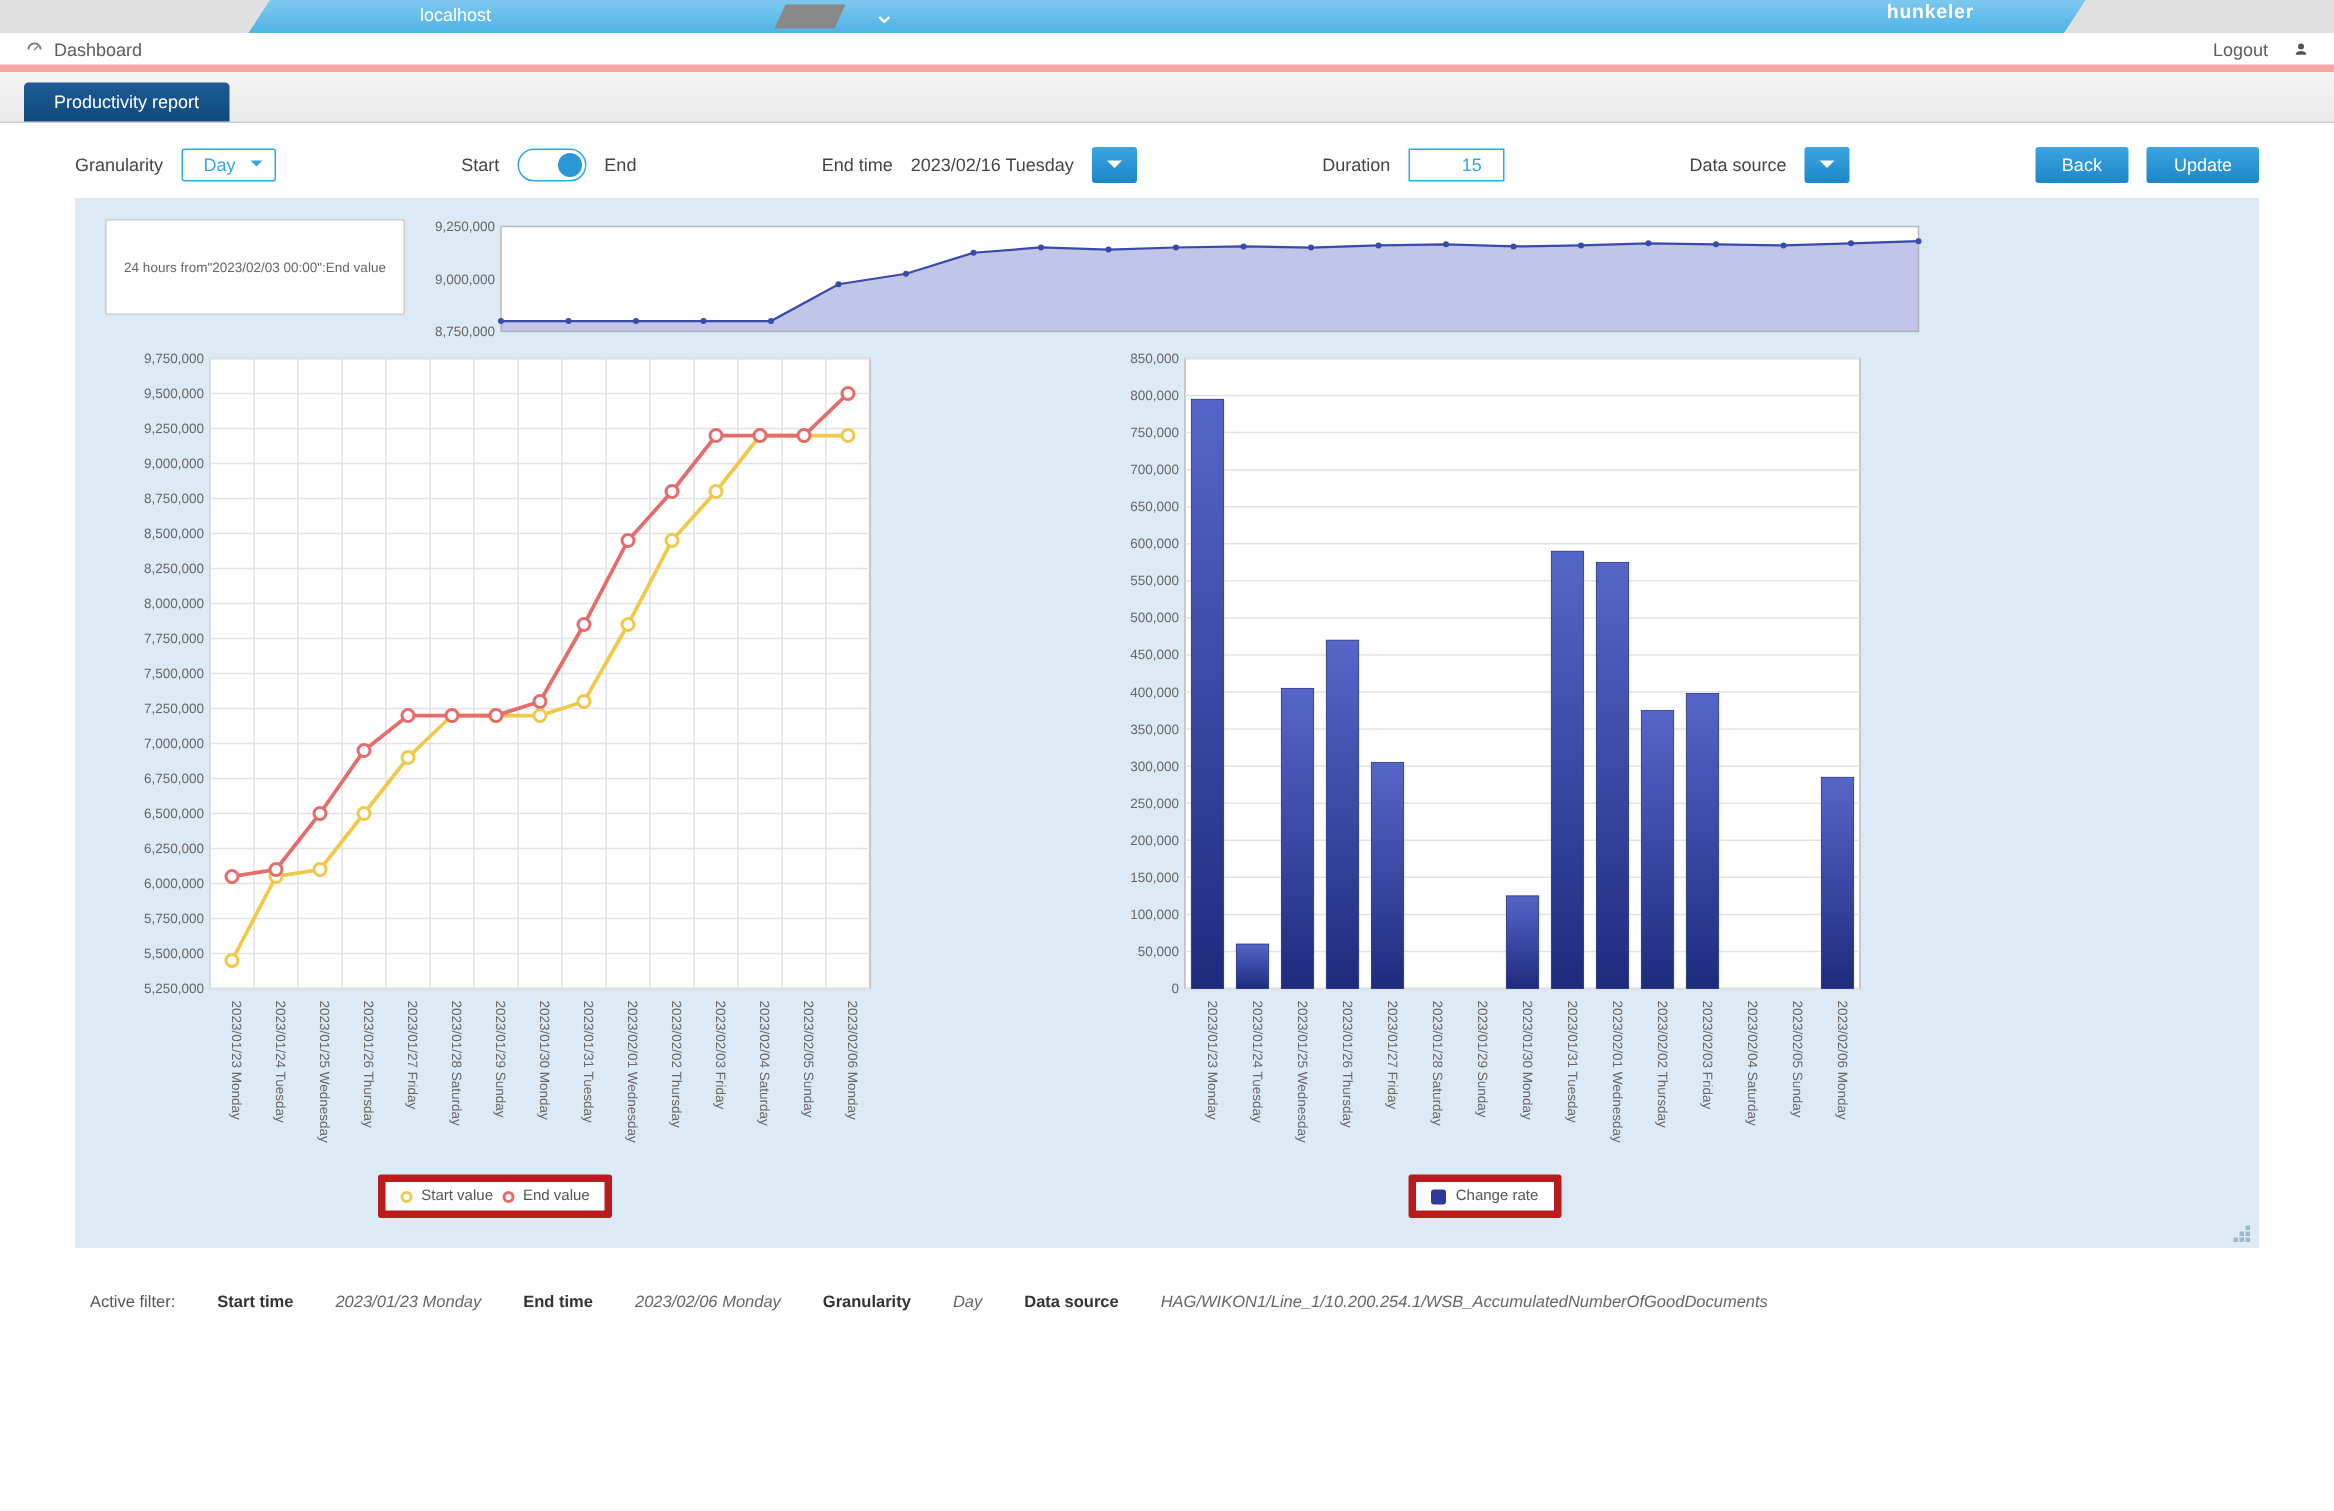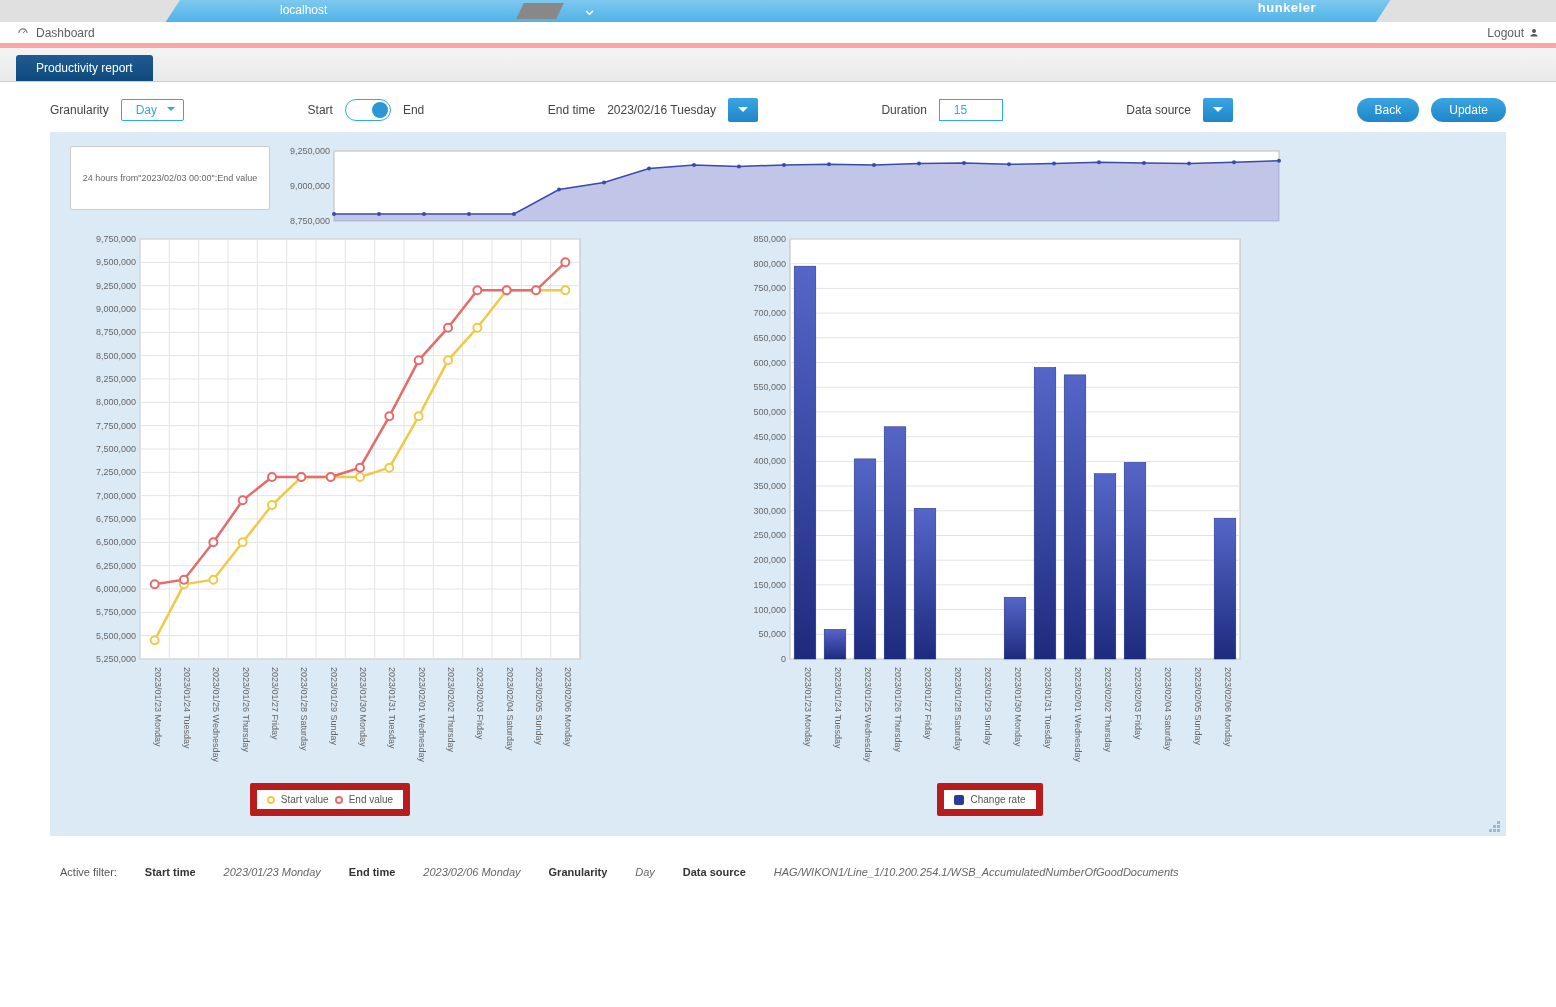--- a/index.html
+++ b/index.html
@@ -12,54 +12,54 @@
 .topbar .cut-r{right:0;clip-path:polygon(8% 0,100% 0,100% 100%,0 100%)}
 .topbar .localhost{position:absolute;left:280px;top:3px;color:#fff;font-weight:normal;font-size:12px}
 .topbar .brand{position:absolute;right:240px;top:0;color:#fff;font-weight:bold;font-size:13px;letter-spacing:.5px}
 .topbar .dark-chunk{position:absolute;left:520px;top:3px;width:40px;height:16px;background:#888;transform:skewX(-25deg)}
 .topbar .chev{position:absolute;left:582px;top:-2px;color:#fff;font-size:18px}
 
 
 .crumbrow{height:26px;background:#fff;border-bottom:5px solid #fca5a5;display:flex;align-items:center;padding:0 16px}
 .crumbrow .dash{color:#5d5d5d;display:flex;align-items:center;gap:6px}
 .crumbrow .dash svg{width:14px;height:14px}
-.crumbrow .logout{margin-left:auto;color:#5d5d5d;display:flex;align-items:center;gap:4px}
+.crumbrow .logout{margin-left:auto;color:#5d5d5d;display:flex;align-items:center;gap:16px}
 .crumbrow .logout svg{width:12px;height:12px}
 
 
 .tabrow{height:34px;background:linear-gradient(#f4f4f4,#e9e9e9);border-bottom:1px solid #ccc;display:flex;align-items:flex-end;padding-left:16px}
 .tab{background:linear-gradient(#1d5b92,#0f4a7d);color:#fff;padding:6px 20px;border-radius:3px 3px 0 0;font-size:12px}
 
 
 .content{padding:16px 50px}
 .controls{display:flex;align-items:center;gap:14px;justify-content:space-between;margin-bottom:10px}
 .controls .grp{display:flex;align-items:center;gap:12px}
 .lbl{color:#444}
 .select{border:1px solid #30a8e6;color:#30a8e6;border-radius:2px;padding:3px 26px 3px 14px;position:relative;background:#fff}
 .select:after{content:"";position:absolute;right:8px;top:7px;border:4px solid transparent;border-top-color:#30a8e6}
 .switch{width:46px;height:22px;border:1px solid #30a8e6;border-radius:11px;position:relative;background:#fff}
 .switch:after{content:"";position:absolute;right:2px;top:2px;width:16px;height:16px;border-radius:50%;background:#2a97d6}
-.numbox{border:1px solid #30a8e6;padding:3px 14px;text-align:left;width:64px;color:#30a8e6;background:#fff}
+.numbox{border:1px solid #30a8e6;padding:3px 14px;text-align:right;width:64px;color:#30a8e6;background:#fff}
 .dropbtn{width:30px;height:24px;background:linear-gradient(#3aa5e2,#1f86c8);position:relative;border-radius:2px}
 .dropbtn:after{content:"";position:absolute;left:10px;top:9px;border:5px solid transparent;border-top-color:#fff}
-.btn{background:linear-gradient(#3aa5e2,#1f86c8);color:#fff;padding:5px 18px;border-radius:12px;font-size:12px}
+.btn{background:linear-gradient(#3aa5e2,#1f86c8);color:#fff;padding:5px 18px;border-radius:2px;font-size:12px}
 
 
 .panel{background:#dceaf6;padding:14px 20px 20px 20px;position:relative}
 .topchart-row{display:flex;gap:14px;margin-bottom:8px}
 .info-box{width:200px;height:64px;border:1px solid #ccc;background:#fff;border-radius:2px;font-size:9px;color:#666;display:flex;flex-direction:row;align-items:center;justify-content:center;line-height:1.35}
 .charts-row{display:flex;gap:140px}
 .chart-left{width:520px}
 .chart-right{width:520px}
 
 svg text{font-family:Arial;font-size:9px;fill:#666}
 .grid-line{stroke:#e3e3e3;stroke-width:1}
 
 
-.legend{background:#fff;border:7px solid #b91c1c;border-radius:2px;padding:4px 10px;font-size:10px;color:#555;display:flex;align-items:center;gap:6px;width:fit-content;margin:6px auto 0}
+.legend{background:#fff;border:5px solid #b91c1c;border-radius:2px;padding:4px 10px;font-size:10px;color:#555;display:flex;align-items:center;gap:6px;width:fit-content;margin:6px auto 0}
 .legend .marker{display:inline-block;width:8px;height:8px;border-radius:50%}
 
 
 .footer{padding:14px 60px;font-size:11px;display:flex;align-items:center;gap:28px;color:#555}
 .footer .k{font-style:normal;font-weight:bold;color:#333}
 .footer .v{font-style:italic;color:#666}
 
 
 .resize-grip{position:absolute;right:6px;bottom:4px;width:12px;height:12px}
 .resize-grip span{position:absolute;width:3px;height:3px;background:#9db9cf}

